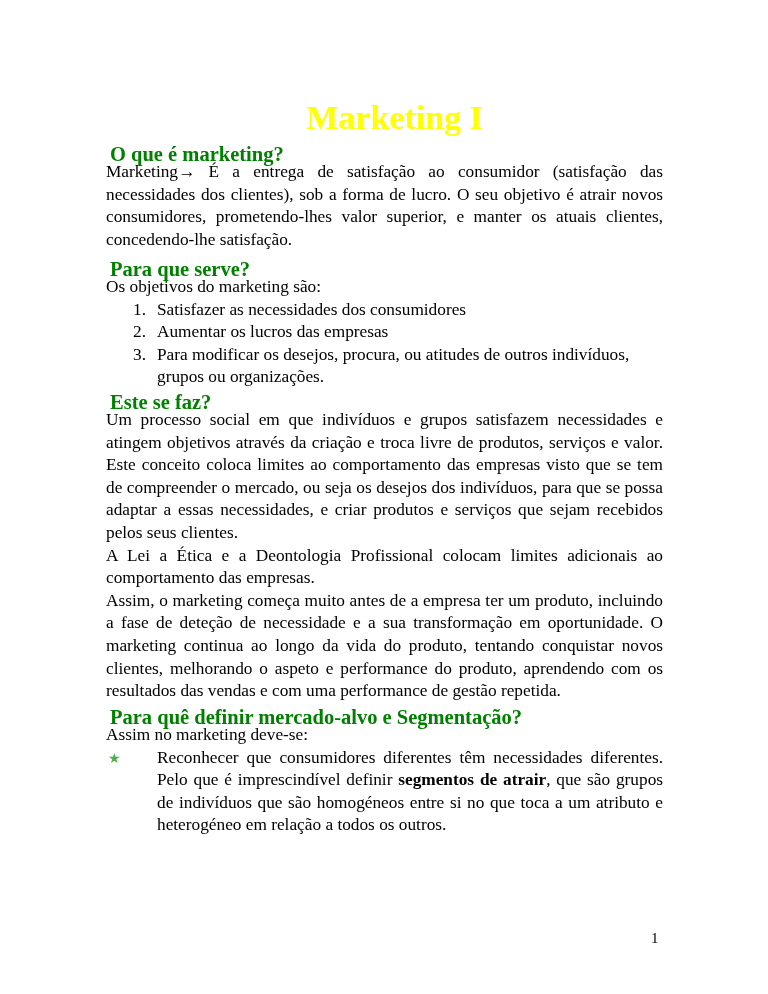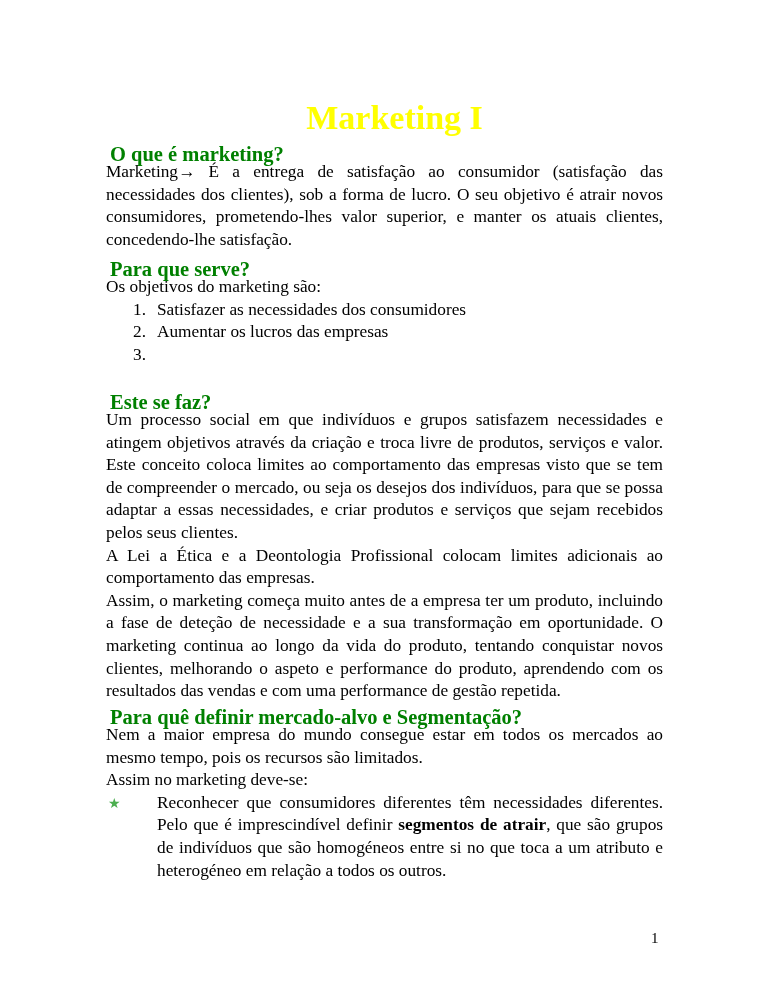--- a/index.html
+++ b/index.html
@@ -40,34 +40,33 @@
   <div class="block just" style="top:161px;">
     <p>Marketing→ É a entrega de satisfação ao consumidor (satisfação das necessidades dos clientes), sob a forma de lucro. O seu objetivo é atrair novos consumidores, prometendo-lhes valor superior, e manter os atuais clientes, concedendo-lhe satisfação.</p>
   </div>
 
   <h2 style="top:253px;">Para que serve?</h2>
   <div class="block" style="top:276px;">
     <p>Os objetivos do marketing são:</p>
     <ol>
       <li><span class="num">1.</span><span>Satisfazer as necessidades dos consumidores</span></li>
       <li><span class="num">2.</span><span>Aumentar os lucros das empresas</span></li>
-      <li><span class="num">3.</span></li>
+      <li><span class="num">3.</span><span>Para modificar os desejos, procura, ou atitudes de outros indivíduos, grupos ou organizações.</span></li>
     </ol>
   </div>
 
   <h2 style="top:386px;">Este se faz?</h2>
   <div class="block just" style="top:409px;">
     <p>Um processo social em que indivíduos e grupos satisfazem necessidades e atingem objetivos através da criação e troca livre de produtos, serviços e valor. Este conceito coloca limites ao comportamento das empresas visto que se tem de compreender o mercado, ou seja os desejos dos indivíduos, para que se possa adaptar a essas necessidades, e criar produtos e serviços que sejam recebidos pelos seus clientes.</p>
     <p>A Lei a Ética e a Deontologia Profissional colocam limites adicionais ao comportamento das empresas.</p>
     <p>Assim, o marketing começa muito antes de a empresa ter um produto, incluindo a fase de deteção de necessidade e a sua transformação em oportunidade. O marketing continua ao longo da vida do produto, tentando conquistar novos clientes, melhorando o aspeto e performance do produto, aprendendo com os resultados das vendas e com uma performance de gestão repetida.</p>
   </div>
 
   <h2 style="top:701px;">Para quê definir mercado-alvo e Segmentação?</h2>
   <div class="block" style="top:724px;">
-    <p class="just">Nem a maior empresa do mundo consegue estar em todos os mercados ao mesmo tempo, pois os recursos são limitados.</p>
     <p>Assim no marketing deve-se:</p>
     <div class="bullet-item just">
       <span class="star">★</span>
       <p><span>Reconhecer que consumidores diferentes têm necessidades diferentes. Pelo que é imprescindível definir </span><b>segmentos de atrair</b><span>, que são grupos de indivíduos que são homogéneos entre si no que toca a um atributo e heterogéneo em relação a todos os outros.</span></p>
     </div>
   </div>
 </div>
 
 <div class="pagenum">1</div>
 

